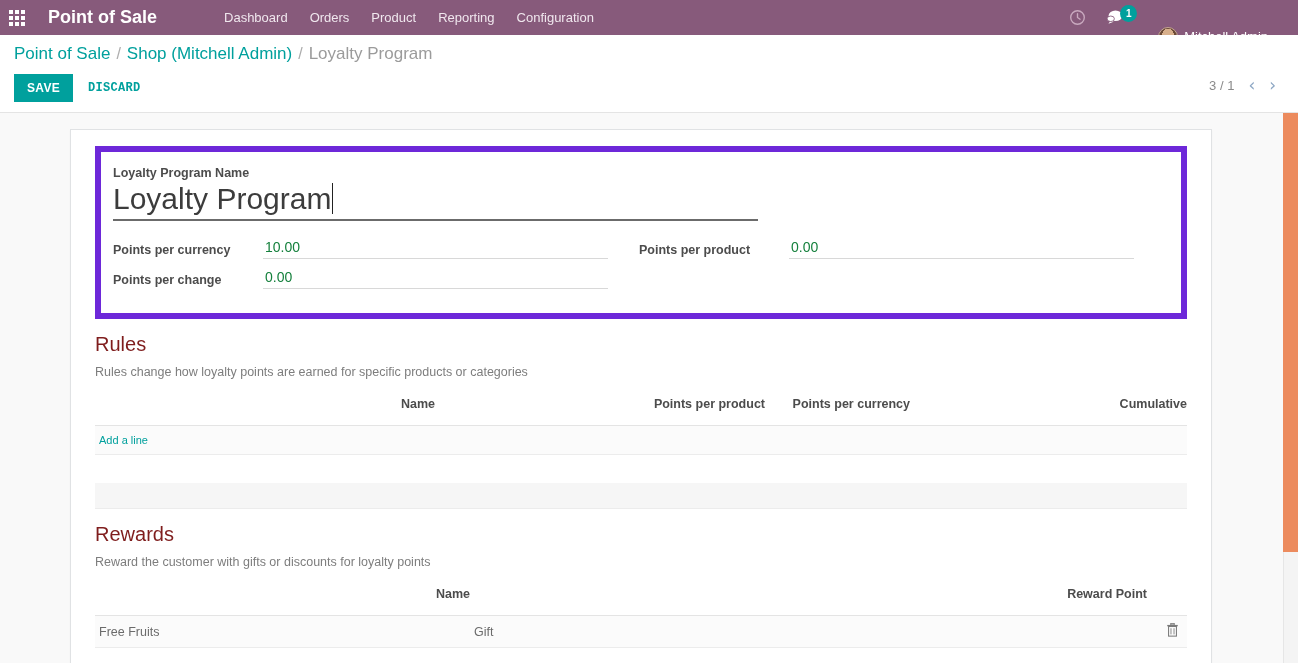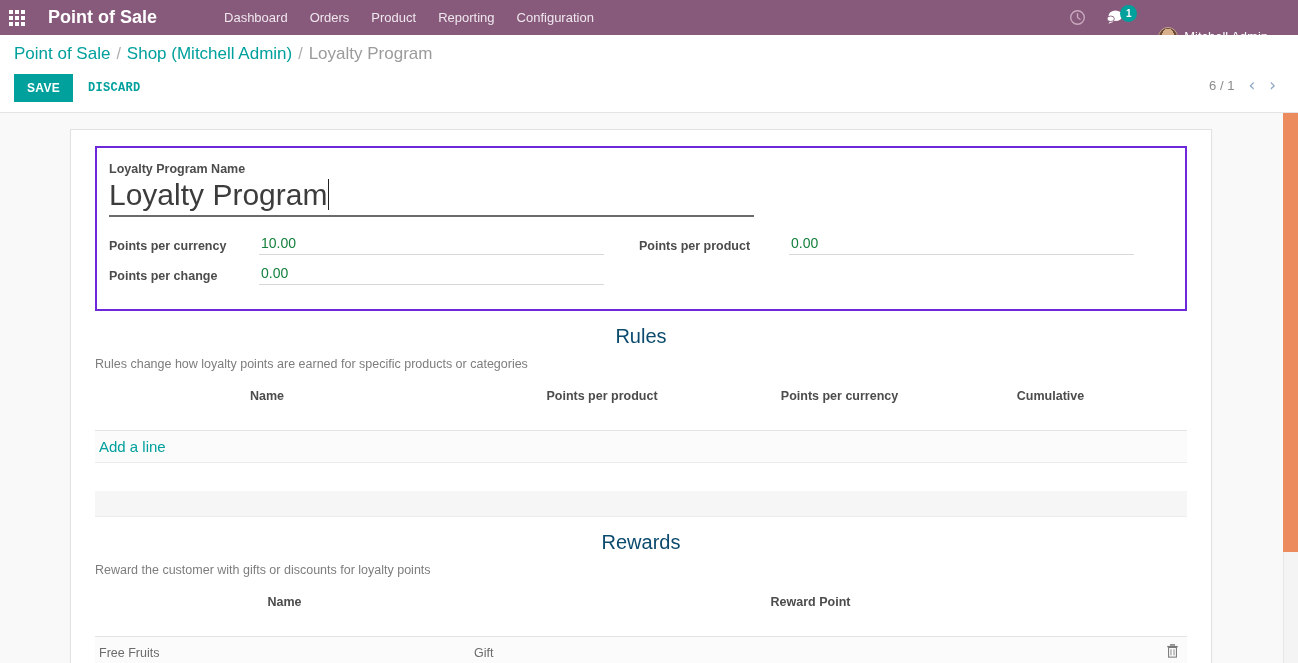--- a/index.html
+++ b/index.html
@@ -173,21 +173,21 @@
   .sheet {
     background: #fff;
     border: 1px solid #e0e2e4;
     max-width: 1142px;
     min-height: 600px;
     padding: 16px 24px 24px 24px;
     box-shadow: 0 1px 2px rgba(0,0,0,.03);
   }
 
   .highlight-box {
-    border: 2px solid #6d28d9;
+    border: 6px solid #6d28d9;
     padding: 14px 16px 14px 12px;
     margin-bottom: 4px;
   }
   .field-label {
     font-size: 12.5px;
     font-weight: bold;
     color: #4c4c4c;
   }
   .title-field {
     margin-top: 3px;
@@ -237,54 +237,53 @@
     color: #15803d;
     border-bottom: 1px solid #d8d8d8;
     padding: 0 0 3px 2px;
     max-width: 345px;
   }
 
   
   .section { margin-top: 14px; }
   .section-title {
     font-size: 20px;
-    color: #0c4a6e;
+    color: #7f1d1d;
     font-weight: normal;
     margin-bottom: 9px;
-    text-align: center;
   }
   .section-sub {
     font-size: 12.5px;
     color: #7d7d7d;
     margin-bottom: 18px;
   }
   table.o-list {
     width: 100%;
     border-collapse: collapse;
     table-layout: fixed;
   }
   table.o-list th {
-    text-align: center;
+    text-align: right;
     font-size: 12.5px;
     font-weight: bold;
     color: #4c4c4c;
-    padding: 0 0 27px 4px;
+    padding: 0 0 14px 4px;
     border-bottom: 1px solid #e4e4e4;
   }
   table.o-list td {
     font-size: 12.5px;
     color: #6b6b6b;
     padding: 7px 0 7px 4px;
     border-bottom: 1px solid #ececec;
     background: #fbfbfb;
   }
   td.add-line a {
     color: #00a09d;
     text-decoration: none;
-    font-size: 15px;
+    font-size: 11px;
     cursor: pointer;
   }
   tr.spacer td {
     background: #f6f6f6;
     height: 26px;
     border-bottom: 1px solid #ececec;
   }
   tr.blank td { background: #fff; height: 28px; border-bottom: none; }
   .trash-cell { text-align: right; padding-right: 8px !important; width: 40px; }
   .trash-ico { width: 13px; height: 14px; display: inline-block; cursor: pointer; }
@@ -365,21 +364,21 @@
     <span class="sep">/</span>
     <span class="current">Loyalty Program</span>
   </div>
 
   <div class="btn-row">
     <button class="btn-save">SAVE</button>
     <button class="btn-discard">DISCARD</button>
   </div>
 
   <div class="pager">
-    <span>6 / 1</span>
+    <span>3 / 1</span>
     <span class="arrow">‹</span>
     <span class="arrow">›</span>
   </div>
 </div>
 
 <div class="content-area">
   <div class="sheet-wrap">
     <div class="sheet">
 
       <div class="highlight-box">

